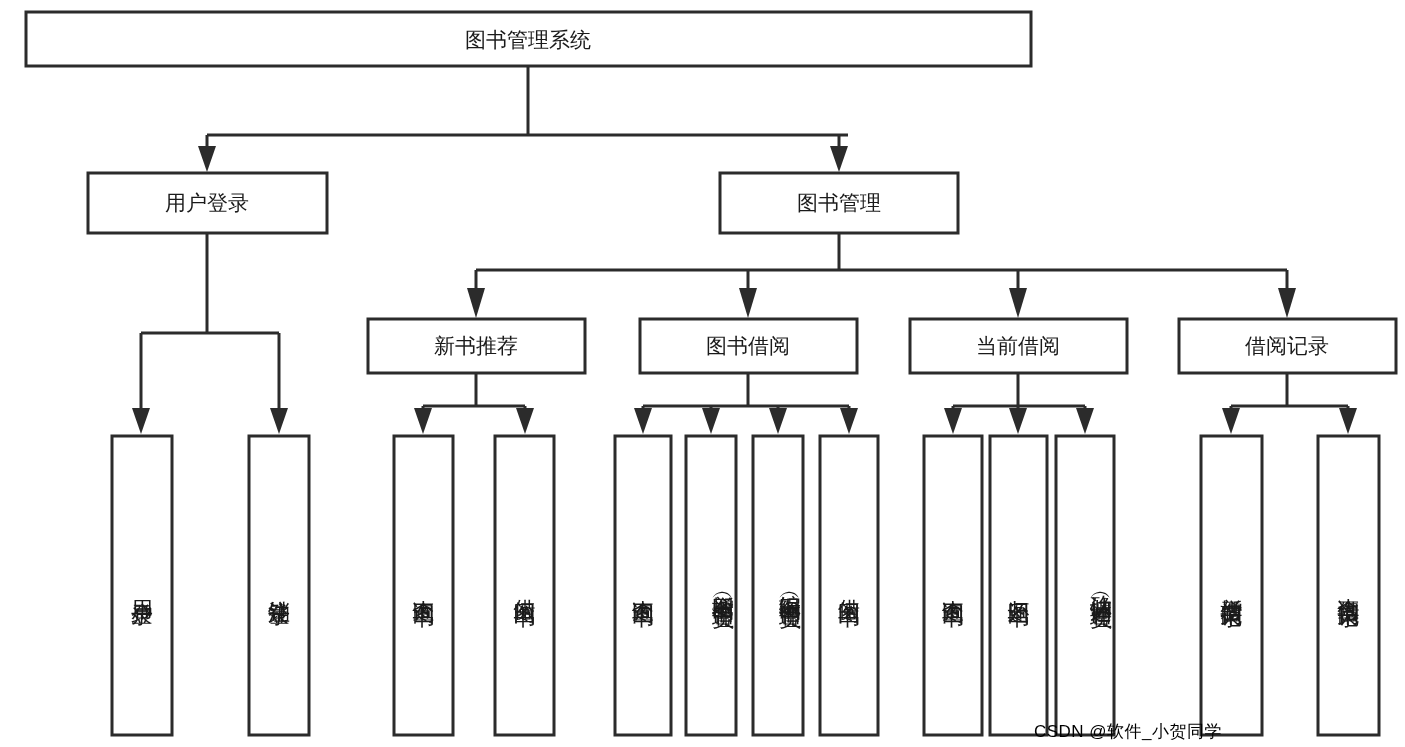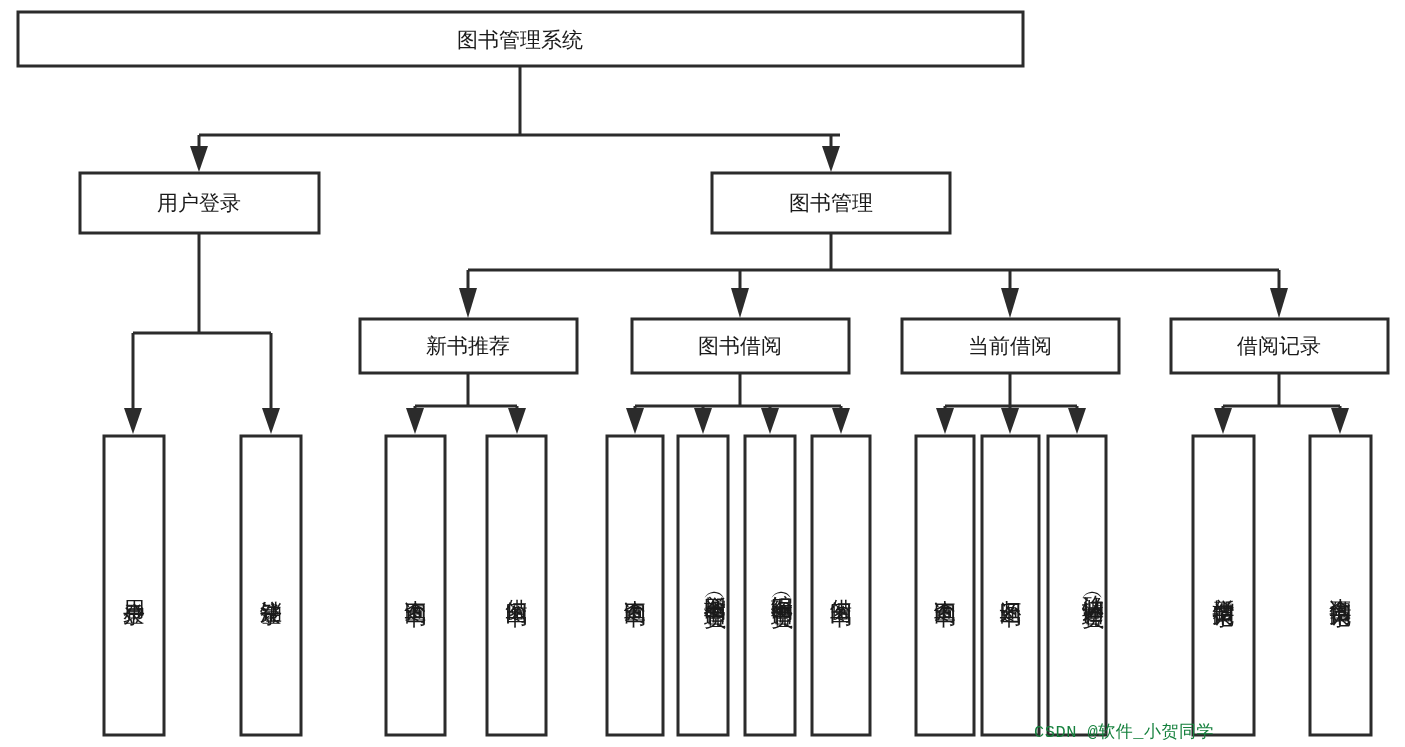--- a/index.html
+++ b/index.html
@@ -9,21 +9,21 @@
   }
   body {
     width: 1405px;
     height: 747px;
     position: relative;
     font-family: "DejaVu Sans", "Liberation Sans", sans-serif;
     overflow: hidden;
   }
   #diagram-root {
     position: absolute;
-    left: 0;
+    left: 8px;
     top: 0;
     width: 1222px;
     height: 747px;
   }
   svg#tree-svg {
     position: absolute;
     left: 0;
     top: 0;
     width: 1405px;
     height: 747px;
@@ -61,23 +61,23 @@
     color: #1a1a1a;
     letter-spacing: 2px;
     text-align: center;
     white-space: nowrap;
     pointer-events: none;
   }
   .watermark {
     position: absolute;
     right: 8px;
     bottom: 4px;
-    font-family: Liberation Mono, monospace;
+    font-family: Liberation Sans, sans-serif;
     font-size: 17px;
-    color: #15803d;
+    color: #000000;
     letter-spacing: 0.5px;
     white-space: nowrap;
   }
 </style>
 </head>
 <body>
 
 <div id="diagram-root">
 
   <svg id="tree-svg" viewBox="0 0 1405 747" xmlns="http://www.w3.org/2000/svg">

